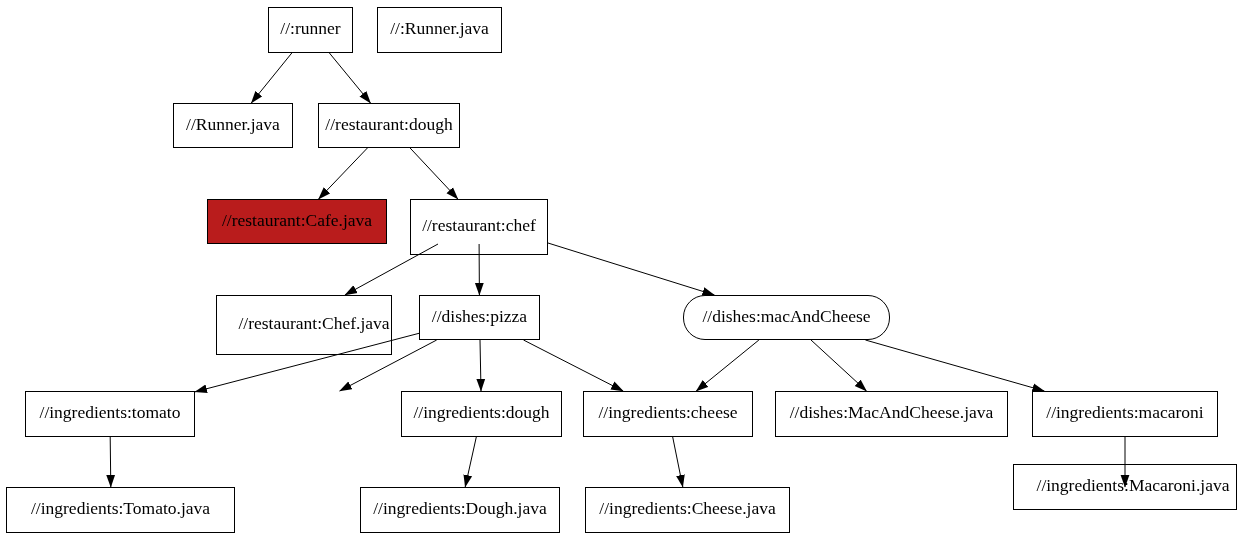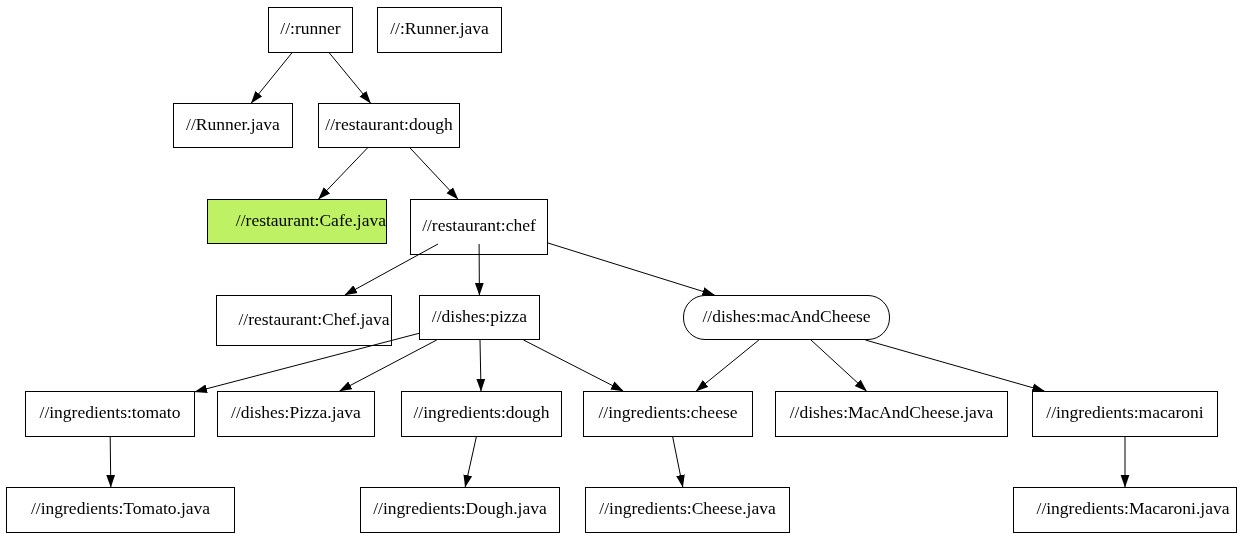--- a/index.html
+++ b/index.html
@@ -81,40 +81,37 @@
     </div>
     <div class="graph-node" style="left: 377px; top: 7px; width: 125px; height: 46px; background: rgb(255, 255, 255); border-color: rgb(0, 0, 0);">
       <span class="node-label">//:Runner.java</span>
     </div>
     <div class="graph-node" style="left: 173px; top: 103px; width: 120px; height: 45px; background: rgb(255, 255, 255); border-color: rgb(0, 0, 0);">
       <span class="node-label">//Runner.java</span>
     </div>
     <div class="graph-node" style="left: 318px; top: 103px; width: 142px; height: 45px; background: rgb(255, 255, 255); border-color: rgb(0, 0, 0);">
       <span class="node-label">//restaurant:dough</span>
     </div>
-    <div class="graph-node" style="left: 207px; top: 199px; width: 180px; height: 45px; background: #bef264; border-color: rgb(0, 0, 0); justify-content: flex-end;">
+    <div class="graph-node" style="left: 207px; top: 199px; width: 180px; height: 45px; background: #b91c1c; border-color: rgb(0, 0, 0);">
       <span class="node-label">//restaurant:Cafe.java</span>
     </div>
     <div class="graph-node" style="left: 410px; top: 199px; width: 138px; height: 56px; background: rgb(255, 255, 255); border-color: rgb(0, 0, 0);">
       <span class="node-label">//restaurant:chef</span>
     </div>
-    <div class="graph-node" style="left: 216px; top: 295px; width: 176px; height: 51px; background: rgb(255, 255, 255); border-color: rgb(0, 0, 0); padding-left: 20px;">
+    <div class="graph-node" style="left: 216px; top: 295px; width: 176px; height: 60px; background: rgb(255, 255, 255); border-color: rgb(0, 0, 0); padding-left: 20px;">
       <span class="node-label">//restaurant:Chef.java</span>
     </div>
     <div class="graph-node" style="left: 419px; top: 295px; width: 121px; height: 45px; background: rgb(255, 255, 255); border-color: rgb(0, 0, 0); justify-content: center;">
       <span class="node-label">//dishes:pizza</span>
     </div>
     <div class="graph-node" style="left: 683px; top: 295px; width: 207px; height: 45px; background: rgb(255, 255, 255); border-color: rgb(0, 0, 0); border-radius: 22px;">
       <span class="node-label">//dishes:macAndCheese</span>
     </div>
     <div class="graph-node" style="left: 25px; top: 391px; width: 170px; height: 46px; background: rgb(255, 255, 255); border-color: rgb(0, 0, 0);">
       <span class="node-label">//ingredients:tomato</span>
-    </div>
-    <div class="graph-node" style="left: 217px; top: 391px; width: 158px; height: 46px; background: rgb(255, 255, 255); border-color: rgb(0, 0, 0);">
-      <span class="node-label">//dishes:Pizza.java</span>
     </div>
     <div class="graph-node" style="left: 401px; top: 391px; width: 161px; height: 46px; background: rgb(255, 255, 255); border-color: rgb(0, 0, 0);">
       <span class="node-label">//ingredients:dough</span>
     </div>
     <div class="graph-node" style="left: 583px; top: 391px; width: 170px; height: 46px; background: rgb(255, 255, 255); border-color: rgb(0, 0, 0);">
       <span class="node-label">//ingredients:cheese</span>
     </div>
     <div class="graph-node" style="left: 775px; top: 391px; width: 233px; height: 46px; background: rgb(255, 255, 255); border-color: rgb(0, 0, 0);">
       <span class="node-label">//dishes:MacAndCheese.java</span>
     </div>
@@ -123,16 +120,16 @@
     </div>
     <div class="graph-node" style="left: 6px; top: 487px; width: 229px; height: 46px; background: rgb(255, 255, 255); border-color: rgb(0, 0, 0);">
       <span class="node-label">//ingredients:Tomato.java</span>
     </div>
     <div class="graph-node" style="left: 360px; top: 487px; width: 200px; height: 46px; background: rgb(255, 255, 255); border-color: rgb(0, 0, 0);">
       <span class="node-label">//ingredients:Dough.java</span>
     </div>
     <div class="graph-node" style="left: 585px; top: 487px; width: 205px; height: 46px; background: rgb(255, 255, 255); border-color: rgb(0, 0, 0);">
       <span class="node-label">//ingredients:Cheese.java</span>
     </div>
-    <div class="graph-node" style="left: 1013px; top: 487px; width: 224px; height: 46px; background: rgb(255, 255, 255); border-color: rgb(0, 0, 0); padding-left: 16px;">
+    <div class="graph-node" style="left: 1013px; top: 464px; width: 224px; height: 46px; background: rgb(255, 255, 255); border-color: rgb(0, 0, 0); padding-left: 16px;">
       <span class="node-label">//ingredients:Macaroni.java</span>
     </div>
   </div>
 
 </body></html>

